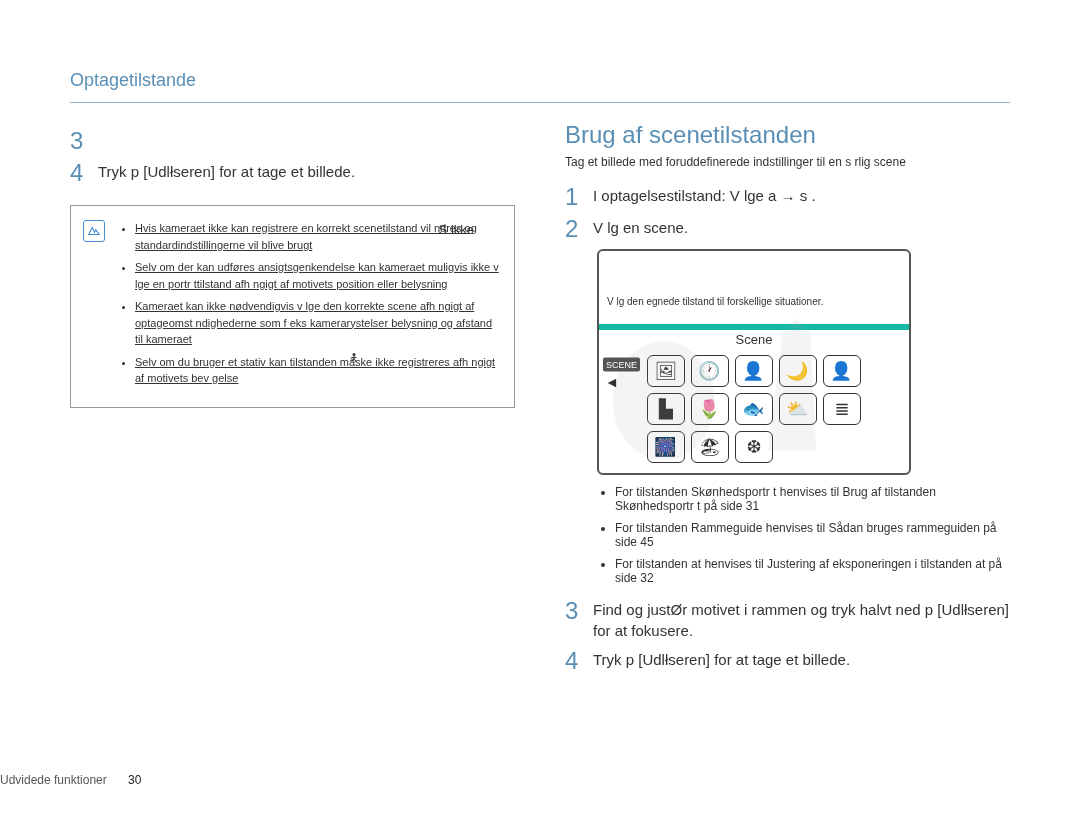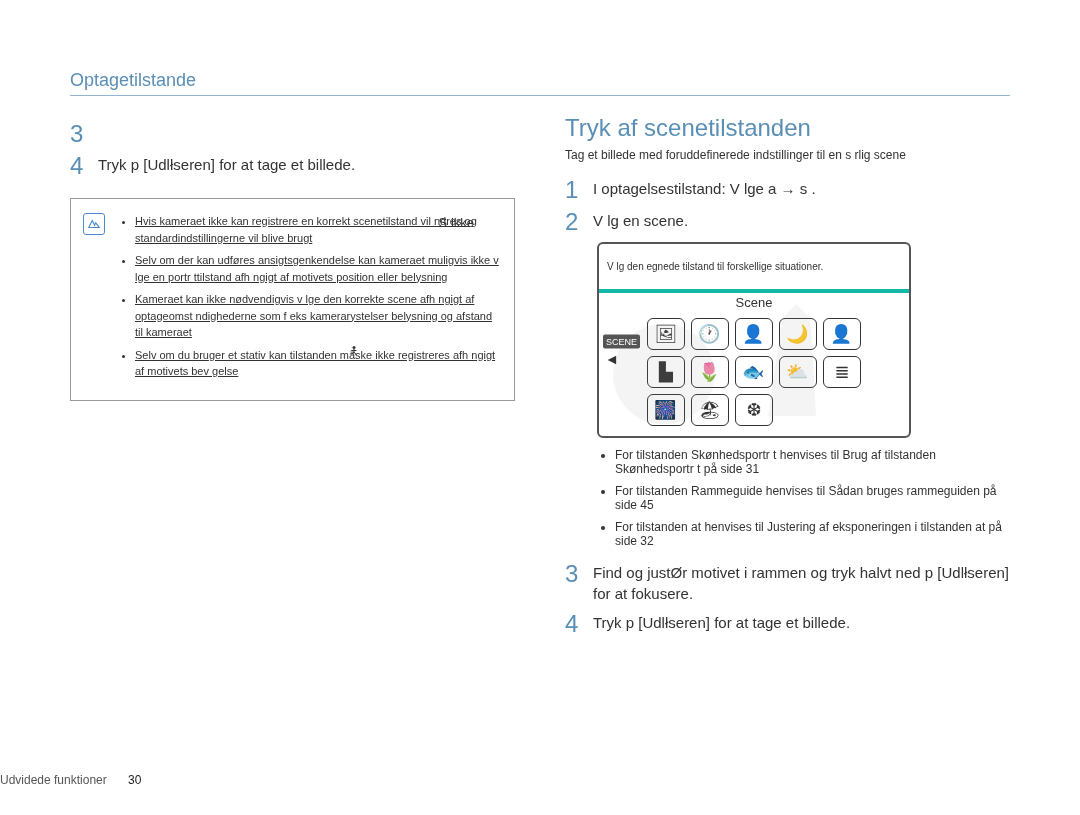--- a/index.html
+++ b/index.html
@@ -10,21 +10,21 @@
     height: 815px;
     box-sizing: border-box;
     padding: 70px 70px 30px 70px;
     position: relative;
     background: #fff;
   }
   .header {
     color: #5a8fb5;
     font-size: 18px;
     border-bottom: 1px solid #8fb5d0;
-    padding-bottom: 4px;
+    padding-bottom: 11px;
     margin-bottom: 18px;
   }
   .cols {
     display: flex;
     gap: 50px;
   }
   .col { flex: 1; }
   .step {
     display: flex;
     gap: 14px;
@@ -97,21 +97,22 @@
     border-radius: 6px;
     margin: 8px 0 10px 32px;
     width: 310px;
     background: #fff;
     position: relative;
     overflow: hidden;
   }
   .scene-header {
     font-size: 10px;
     padding: 17px 8px;
-    border-bottom: 4px solid #14b8a6;
+    border-bottom: 6px solid #14b8a6;
+    margin-top: 28px;
   }
   .scene-title {
     text-align: center;
     font-size: 13px;
     padding: 2px 0 4px 0;
   }
   .scene-grid {
     display: grid;
     grid-template-columns: repeat(5, 38px);
     gap: 6px;
@@ -200,21 +201,21 @@
                 <circle cx="12" cy="5" r="3" fill="#333"></circle>
                 <path d="M12 8v6M12 14l-5 6M12 14l5 6M7 11h10" stroke="#333" stroke-width="2"></path>
               </svg>
           </span>
         </li>
       </ul>
     </div>
   </div>
 
   <div class="col">
-    <div class="section-title">Tryk af scenetilstanden</div>
+    <div class="section-title">Brug af scenetilstanden</div>
     <div class="subtitle">Tag et billede med foruddefinerede indstillinger til en s rlig scene</div>
 
     <div class="step">
       <div class="step-num">1</div>
       <div>I optagelsestilstand: V lge  a     →  s    .</div>
     </div>
     <div class="step">
       <div class="step-num">2</div>
       <div>V lg en scene.</div>
     </div>

